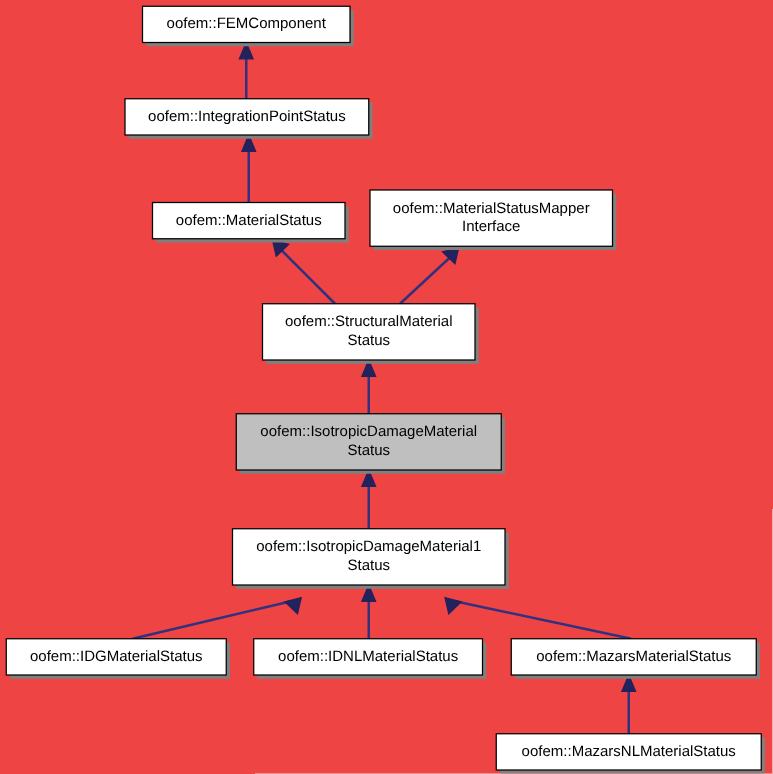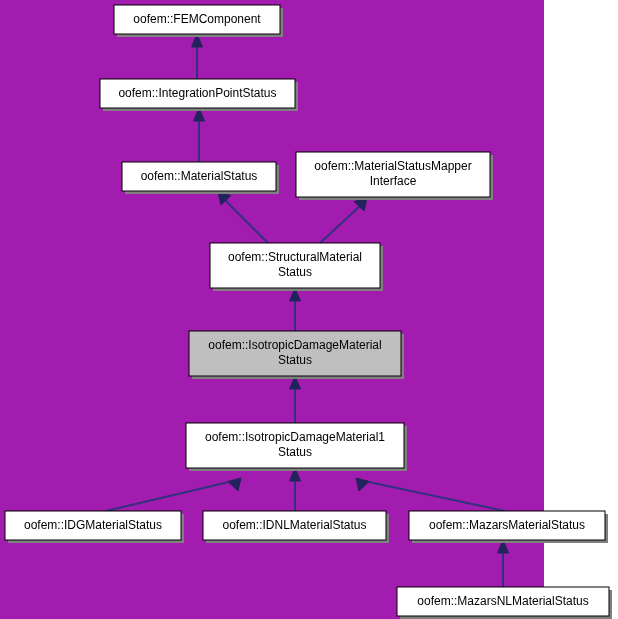--- a/index.html
+++ b/index.html
@@ -9,23 +9,23 @@
     background: #ffffff;
   }
   body {
     width: 618px;
     height: 619px;
     font-family: "Liberation Sans", sans-serif;
     overflow: hidden;
   }
   #diagram-root {
     position: relative;
-    width: 544px;
+    width: 618px;
     height: 619px;
-    background: #a21caf;
+    background: #ef4444;
   }
   svg#class-graph {
     display: block;
     width: 618px;
     height: 619px;
   }
   .node-box {
     fill: #ffffff;
     stroke: #000000;
     stroke-width: 1;

